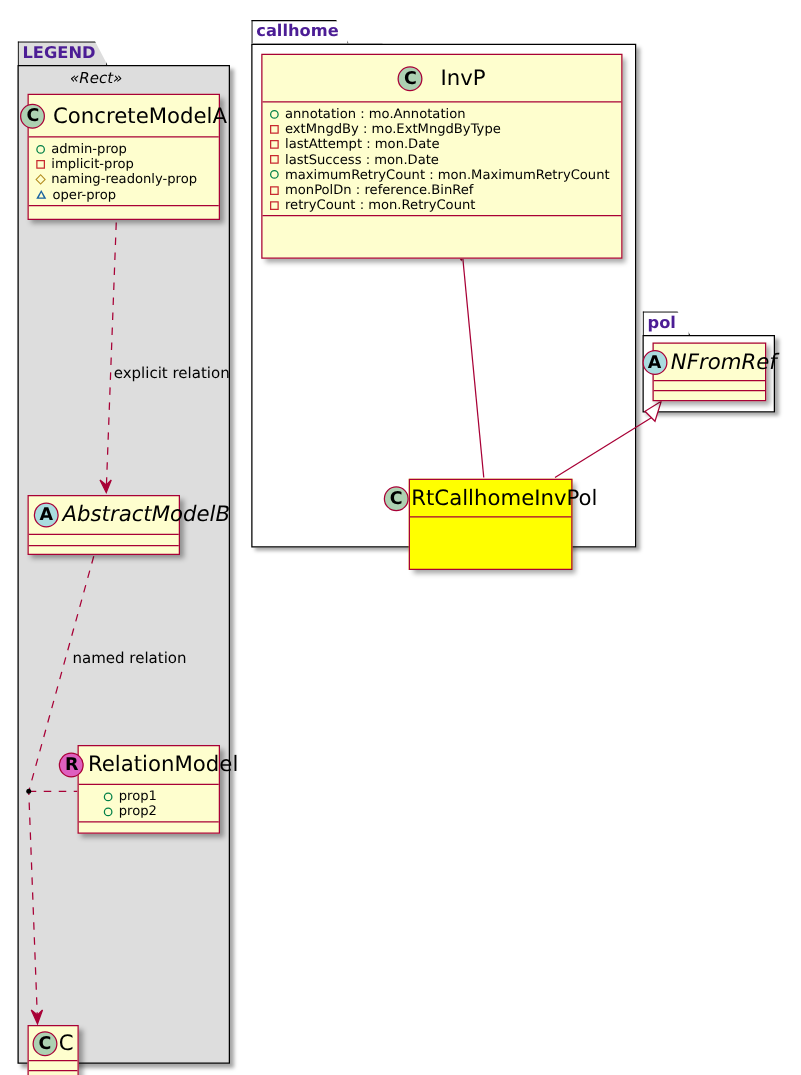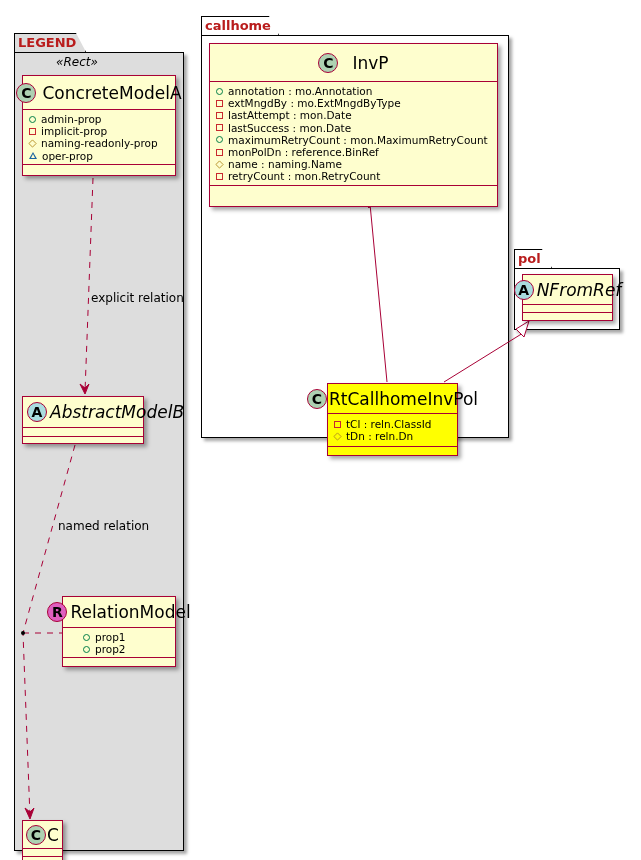--- a/index.html
+++ b/index.html
@@ -1,19 +1,19 @@
 <!DOCTYPE html>
 <html><head>
 <meta charset="utf-8">
 <style>
   html, body { margin:0; padding:0; background:#ffffff; }
   body { width:641px; height:860px; position:relative; overflow:hidden;
          font-family:"DejaVu Sans", sans-serif; }
   .pkg { position:absolute; }
-  .pkg-tab { position:absolute; font-weight:bold; font-size:13px; color:#b91c1c;
+  .pkg-tab { position:absolute; font-weight:bold; font-size:13px; color:#4c1d95;
              border:1.5px solid #000; border-bottom:none; padding:1px 14px 1px 3px;
              box-sizing:border-box; height:19px; line-height:16px;
              clip-path:polygon(0 0, calc(100% - 10px) 0, 100% 100%, 0 100%); }
   .pkg-body { position:absolute; border:1.5px solid #000; box-sizing:border-box;
               box-shadow:3px 3px 3px rgba(0,0,0,0.35); }
   .cls { position:absolute; background:#FEFECE; border:1.3px solid #A80036;
          box-sizing:border-box; box-shadow:3px 3px 4px rgba(0,0,0,0.35); font-size:10.5px; color:#000; }
   .cls.hl { background:#FFFF00; }
   .cls-head { display:flex; align-items:center; justify-content:center; gap:6px;
               border-bottom:1.3px solid #A80036; }
@@ -159,45 +159,31 @@
       </div>
     <div class="attr">
         <span class="vis vis-pub"></span>
         <span>maximumRetryCount : mon.MaximumRetryCount</span>
       </div>
     <div class="attr">
         <span class="vis vis-priv"></span>
         <span>monPolDn : reference.BinRef</span>
       </div>
     <div class="attr">
-        <span class="vis vis-prot"></span>
-        <span>name : naming.Name</span>
-      </div>
-    <div class="attr">
         <span class="vis vis-priv"></span>
         <span>retryCount : mon.RetryCount</span>
       </div>
   </div>
   <div class="empty"></div>
 </div>
 
 <div class="cls hl" style="left:327px;top:383px;width:131px;height:73px;">
   <div class="cls-head" style="height:29px;gap:2px;">
     <div class="circ" style="background:#ADD1B2;">C</div>
     <span class="cls-name">RtCallhomeInvPol</span>
-  </div>
-  <div class="attrs" style="padding-top:4px;padding-bottom:4px;">
-    <div class="attr">
-        <span class="vis vis-priv"></span>
-        <span>tCl : reln.ClassId</span>
-      </div>
-    <div class="attr">
-        <span class="vis vis-prot"></span>
-        <span>tDn : reln.Dn</span>
-      </div>
   </div>
   <div class="empty"></div>
 </div>
 
 <div class="cls" style="left:522px;top:274px;width:91px;height:47px;">
   <div class="cls-head" style="height:29px;gap:3px;">
     <div class="circ" style="background:#A9DCDF;">A</div>
     <span class="cls-name italic">NFromRef</span>
   </div>
   <div class="empty" style="border-bottom:1.3px solid #A80036;"></div>

